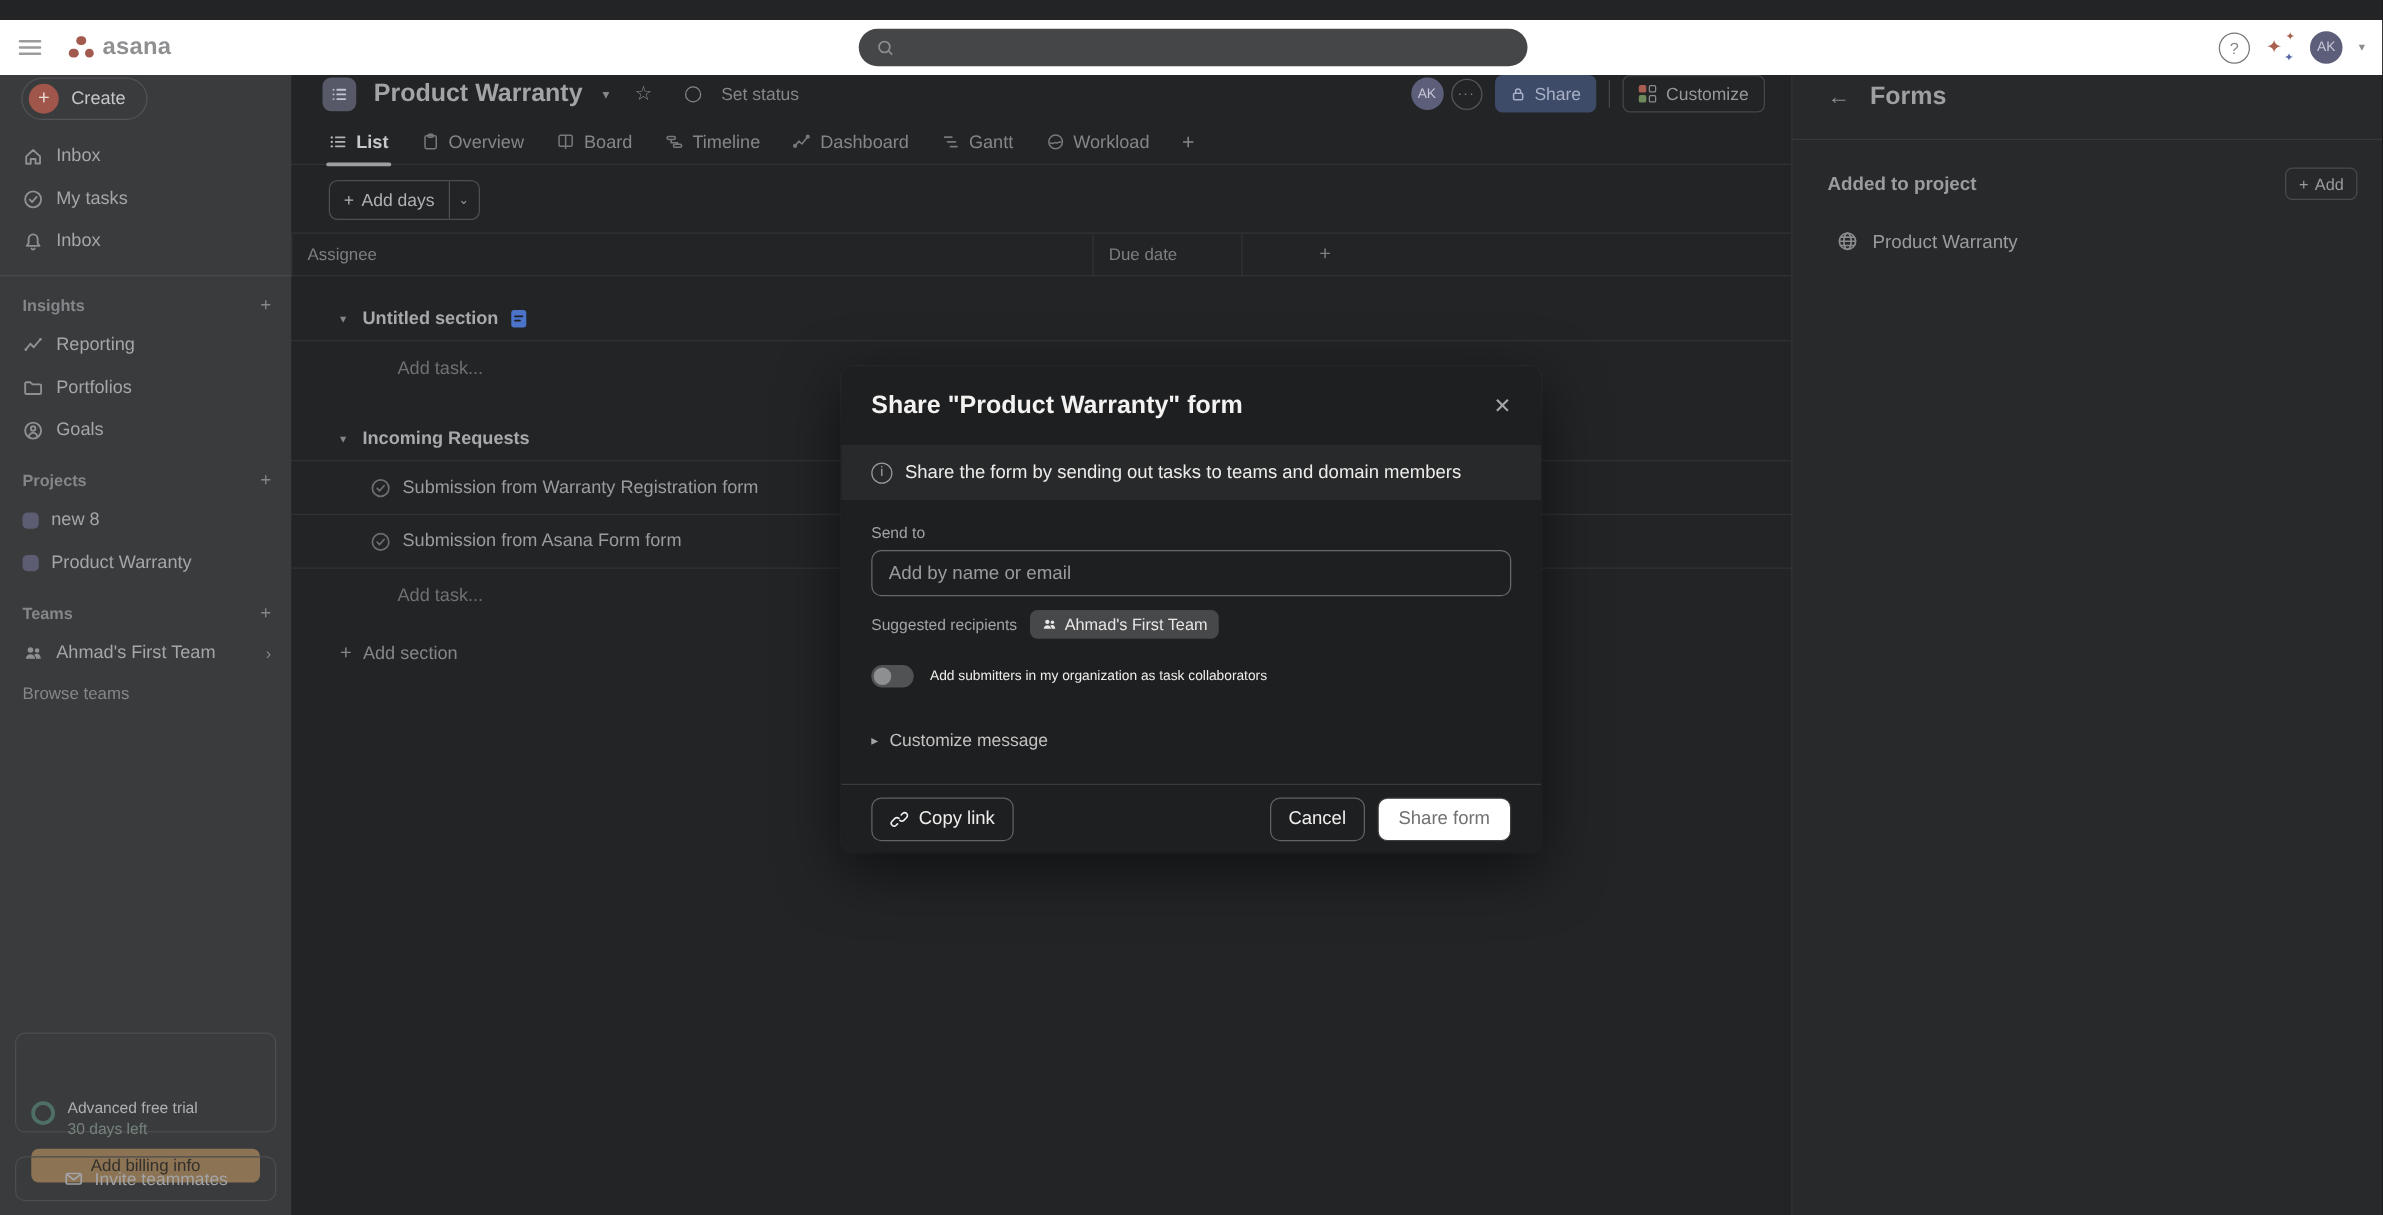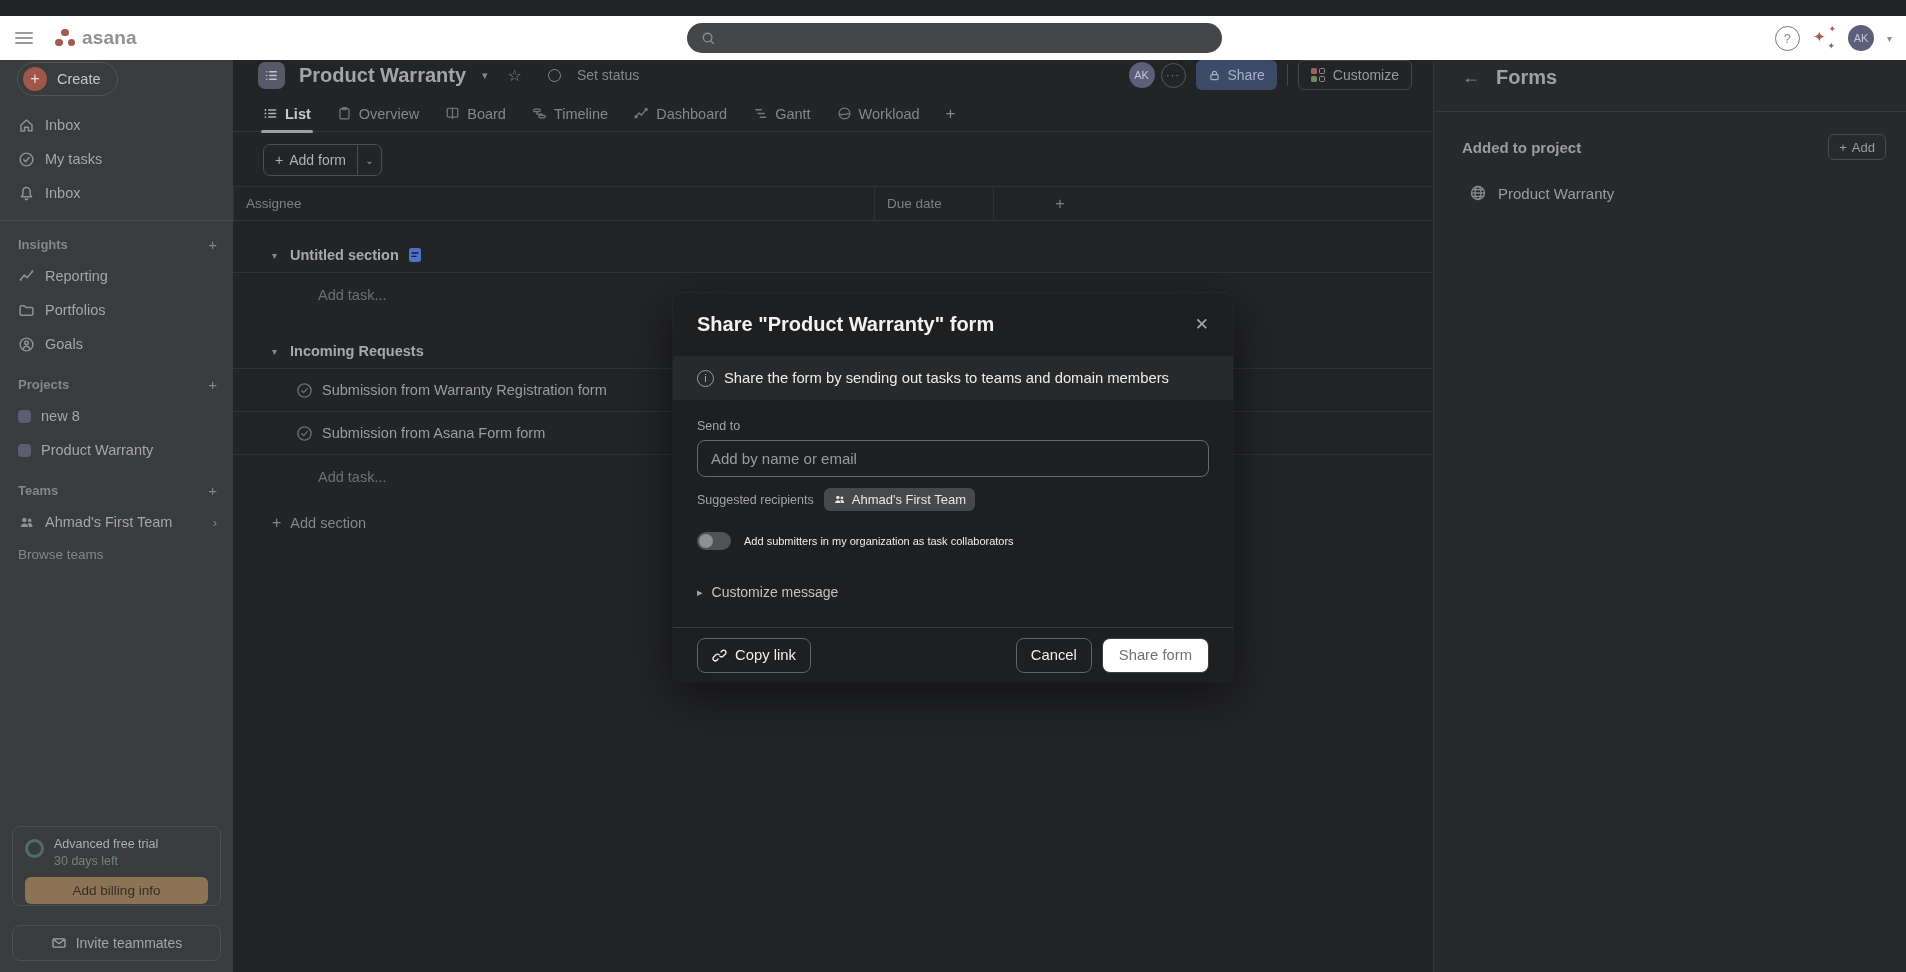--- a/index.html
+++ b/index.html
@@ -39,21 +39,21 @@
   .snav { display:flex; align-items:center; gap:10px; height:34px; padding-left:18px; color:#a5a6a8; font-size:14.5px; cursor:pointer; }
   .snav svg { flex:0 0 auto; color:#8f9092; }
   .navlist { margin-top:12px; }
   .sdivider { height:1px; background:#4a4b4d; margin:10px 0 8px 0; }
   .ssec-head { display:flex; align-items:center; height:30px; padding:0 16px 0 18px; color:#85868a; font-size:13px; font-weight:bold; margin-top:8px; }
   .ssec-head .plus { margin-left:auto; font-weight:normal; font-size:15px; color:#85868a; cursor:pointer; }
   .swatch { width:13px; height:13px; border-radius:4px; background:#5c5d72; flex:0 0 auto; }
   .team-chev { margin-left:auto; margin-right:16px; color:#85868a; font-size:13px; }
   .browse { color:#85868a; font-size:13.5px; padding-left:18px; height:30px; display:flex; align-items:center; cursor:pointer; }
   .trial-card { position:absolute; left:12px; top:782px; width:209px; height:80px; border:1px solid #4c4d4f; border-radius:8px; padding:10px 12px; }
-  .trial-top { display:flex; gap:10px; align-items:flex-start; }
+  .trial-top { display:flex; gap:10px; align-items:flex-start;margin-top:42px; }
   .trial-ring { width:19px; height:19px; border:3px solid #4e6f68; border-radius:50%; flex:0 0 auto; margin-top:2px; }
   .trial-title { color:#aeafb1; font-size:12.5px; }
   .trial-sub { color:#75827c; font-size:12.5px; margin-top:3px; }
   .billing-btn { margin-top:9px; width:100%; height:27px; background:#8b7354; border:none; border-radius:6px; color:#33302b; font-size:13.5px; font-family:"Liberation Sans",sans-serif; cursor:pointer; }
   .invite-btn { position:absolute; left:12px; top:881px; width:209px; height:36px; border:1px solid #4c4d4f; border-radius:8px; background:transparent; color:#a3a4a6; font-size:14px; font-family:"Liberation Sans",sans-serif; display:flex; align-items:center; justify-content:center; gap:9px; cursor:pointer;text-align:right; }
 
   
   .main { position:absolute; left:233px; top:44px; width:1200px; height:928px; background:#232426; }
   .proj-row { position:absolute; left:25px; top:14px; height:34px; display:flex; align-items:center; gap:10px; }
   .proj-tile { width:27px; height:27px; border-radius:7px; background:#575868; display:flex; align-items:center; justify-content:center; }
@@ -385,21 +385,21 @@
           </svg>
         <span>Workload</span>
       </div>
       <span class="tab-plus">+</span>
     </div>
 
     <div class="toolbar">
       <div class="addtask-btn">
         <span class="addtask-main">
           <span>+</span>
-          <span>Add form</span>
+          <span>Add days</span>
         </span>
         <span class="addtask-split">⌄</span>
       </div>
     </div>
 
     <div class="table">
       <div class="trow thead">
         <div class="col-div">Assignee</div>
         <div class="col-div">Due date</div>
         <div class="col-div th-plus">+</div>

